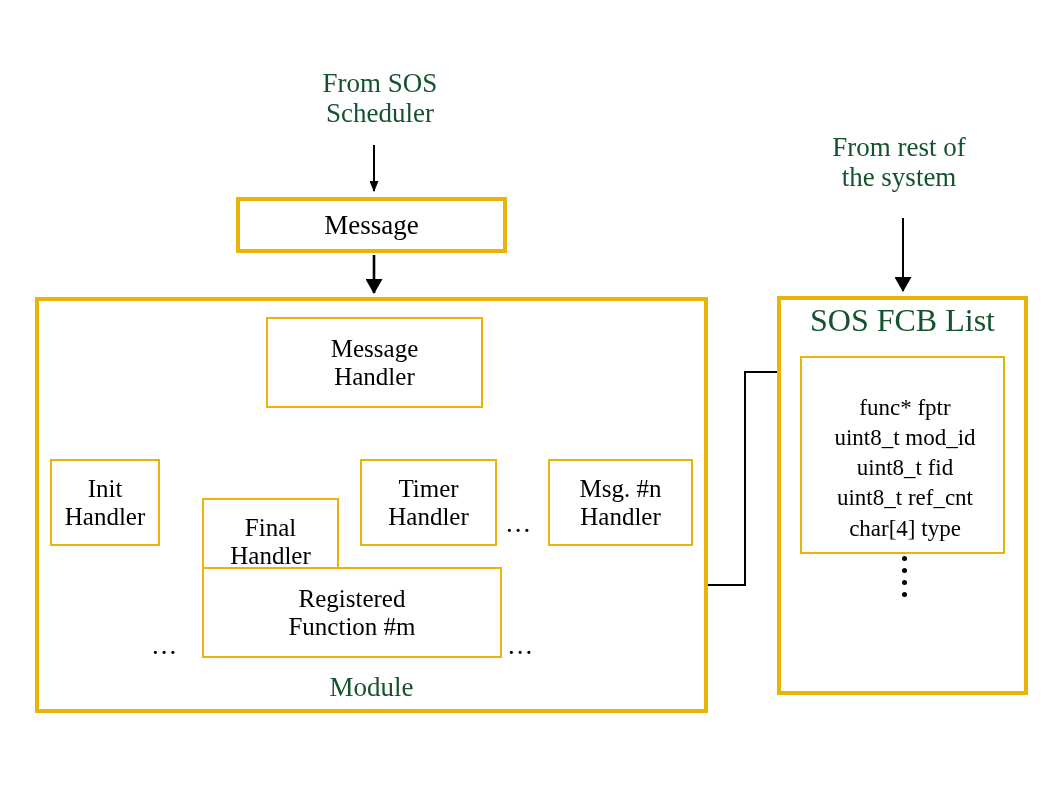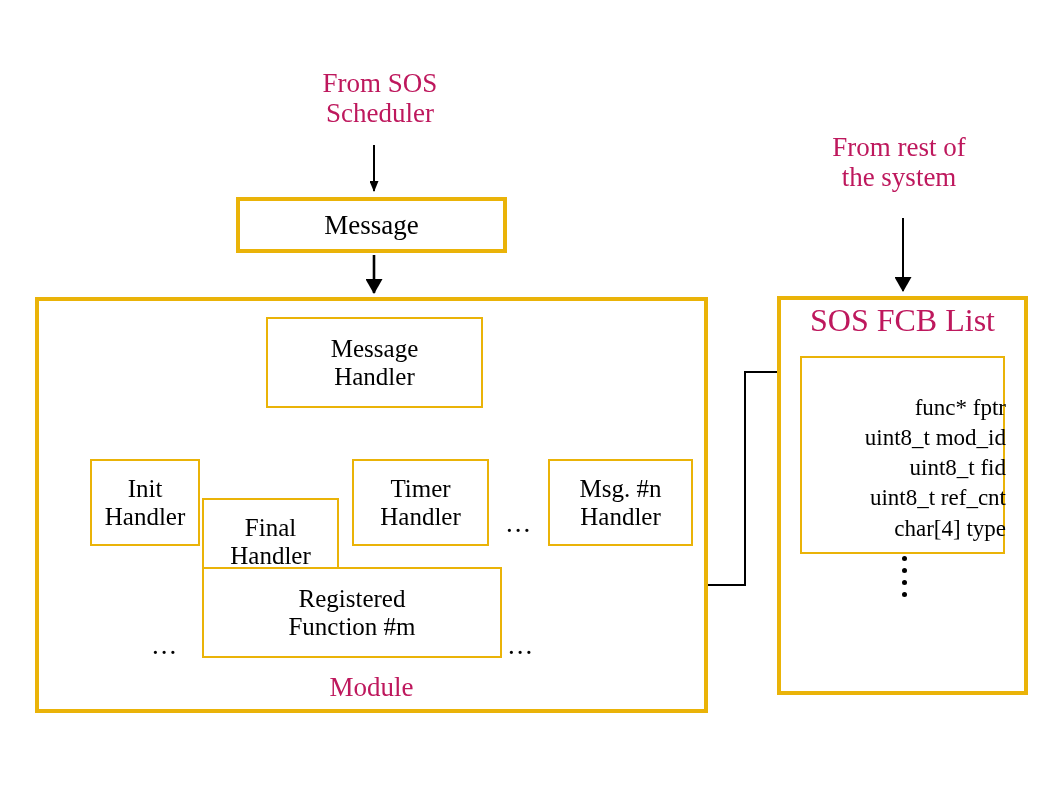--- a/index.html
+++ b/index.html
@@ -21,21 +21,21 @@
     left: 0; top: 0;
     width: 1058px;
     height: 794px;
     pointer-events: none;
   }
   .lbl {
     position: absolute;
     text-align: center;
     line-height: 1.12;
     white-space: pre-line;
-    color: #be185d;
+    color: #14532d;
   }
   
   #cap-scheduler {
     left: 245px; top: 68px; width: 270px;
     font-size: 27px;
   }
   #cap-rest {
     left: 768px; top: 132px; width: 262px;
     font-size: 27px;
   }
@@ -71,23 +71,23 @@
   }
   #box-msghandler {
     left: 266px; top: 317px;
     width: 217px; height: 91px;
     font-size: 25px;
   }
   .handler {
     top: 459px; height: 87px;
     font-size: 25px;
   }
-  #box-init  { left: 50px;  width: 110px; margin-left: 40px; }
+  #box-init  { left: 50px;  width: 110px; }
   #box-final { left: 202px; width: 137px; margin-top: 39px; }
-  #box-timer { left: 352px; width: 137px; }
+  #box-timer { left: 360px; width: 137px; }
   #box-msgn  { left: 548px; width: 145px; }
 
   #box-regfunc {
     left: 202px; top: 567px;
     width: 300px; height: 91px;
     font-size: 25px;
   }
   #box-fcb1 {
     left: 800px; top: 356px;
     width: 205px; height: 198px;
@@ -107,21 +107,21 @@
   #lbl-fcb1-title {
     left: 800px; top: 360px; width: 205px;
     font-size: 26px;
   }
   #fcb-fields {
     position: absolute;
     left: 804px; top: 393px;
     width: 202px;
     font-size: 23px;
     line-height: 1.31;
-    text-align: right;
+    text-align: center;
   }
   #fcb-fields div { white-space: nowrap; }
 
   
   .ellipsis {
     position: absolute;
     font-size: 27px;
     letter-spacing: 2px;
     color: #000;
   }

